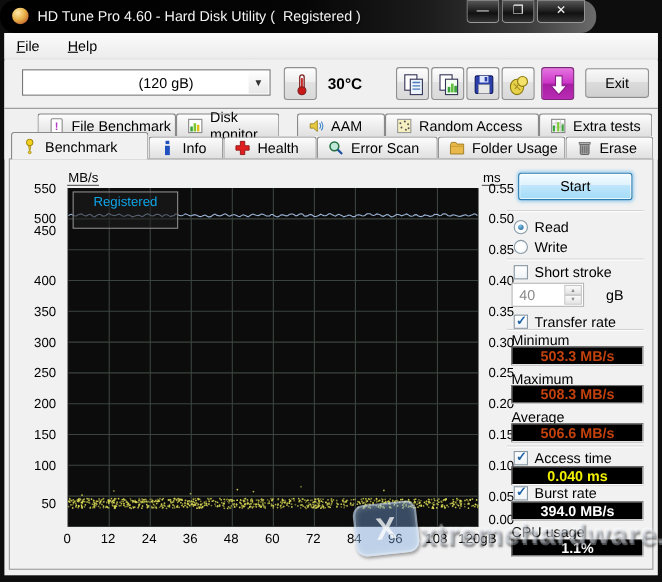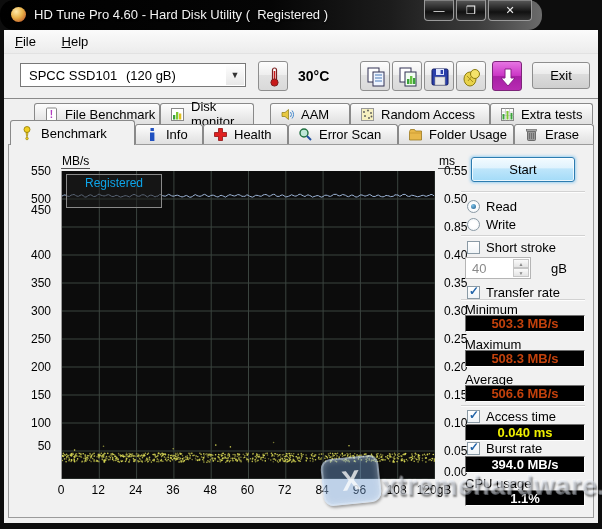--- a/index.html
+++ b/index.html
@@ -124,21 +124,20 @@
 
   <div id="client">
 
     <div id="menubar">
       <span class="menu-item">File</span>
       <span class="menu-item">Help</span>
     </div>
 
     <div id="toolbar">
       <div id="drive-combo">
-        <span id="drive-name">SPCC SSD101</span>
         <span id="drive-cap">(120 gB)</span>
         <span id="combo-arrow">▼</span>
       </div>
       <div class="toolbtn" id="temp-btn">
         <svg width="24" height="24" viewBox="0 0 24 24">
           <rect x="10.5" y="3" width="4" height="13" rx="2" fill="#fff" stroke="#7a2020" stroke-width="1.2"></rect>
           <rect x="11.7" y="6" width="1.6" height="10" fill="#c81818"></rect>
           <circle cx="12.5" cy="17.5" r="3.6" fill="#c81818" stroke="#7a2020" stroke-width="1"></circle>
         </svg>
       </div>
@@ -281,21 +280,21 @@
           <div class="ylab" style="top: -7px;">550</div>
           <div class="ylab" style="top: 21px;">500</div>
           <div class="ylab" style="top: 32px; text-align: right;">450</div>
           <div class="ylab" style="top: 77px;">400</div>
           <div class="ylab" style="top: 105px;">350</div>
           <div class="ylab" style="top: 133px;">300</div>
           <div class="ylab" style="top: 161px;">250</div>
           <div class="ylab" style="top: 189px;">200</div>
           <div class="ylab" style="top: 217px;">150</div>
           <div class="ylab" style="top: 245px;">100</div>
-          <div class="ylab" style="top: 268px;">50</div>
+          <div class="ylab" style="top: 280px;">50</div>
         </div>
       <div id="right-labels">
           <div class="ylab" style="top: -7px;">0.55</div>
           <div class="ylab" style="top: 21px;">0.50</div>
           <div class="ylab" style="top: 49px;">0.85</div>
           <div class="ylab" style="top: 77px;">0.40</div>
           <div class="ylab" style="top: 105px;">0.35</div>
           <div class="ylab" style="top: 133px;">0.30</div>
           <div class="ylab" style="top: 161px;">0.25</div>
           <div class="ylab" style="top: 189px;">0.20</div>

